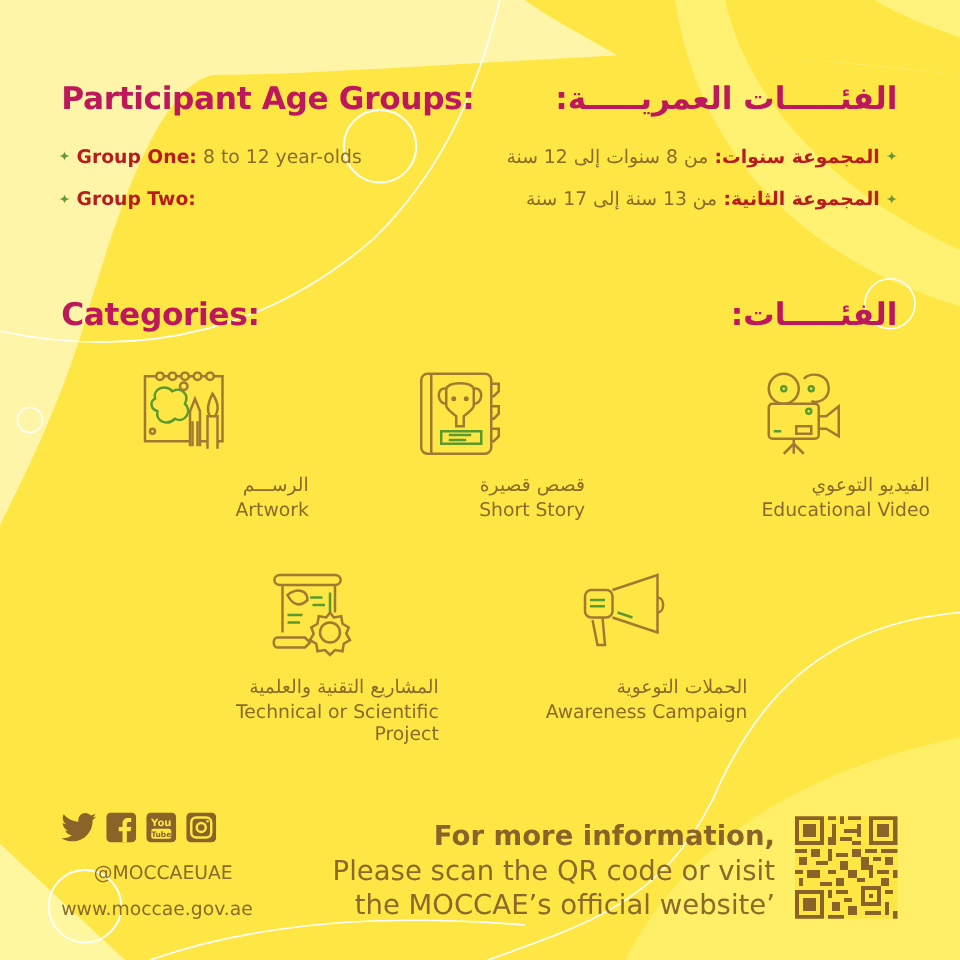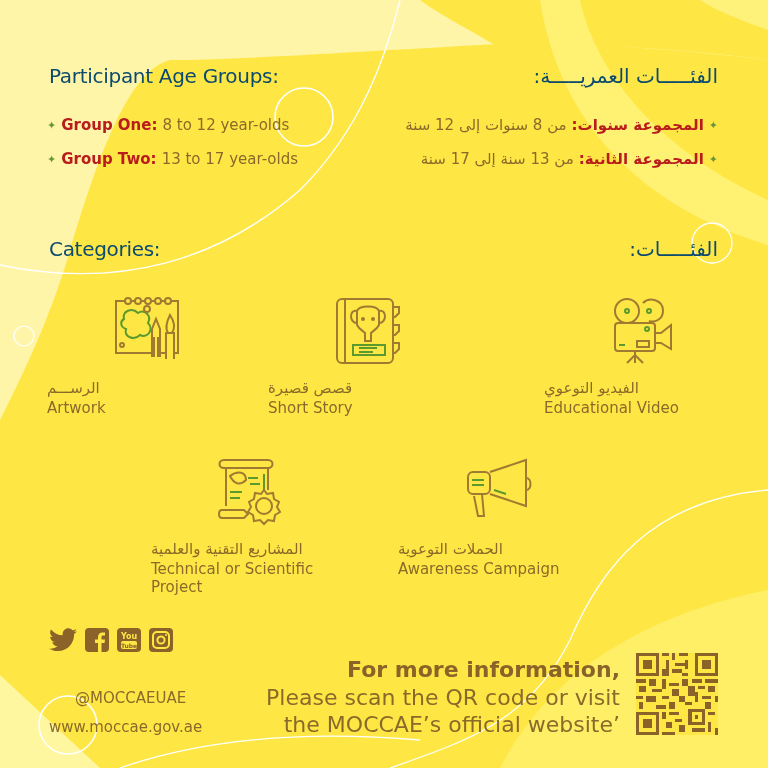--- a/index.html
+++ b/index.html
@@ -7,47 +7,47 @@
   body {
     position: relative;
     background: #fee745;
     font-family: "DejaVu Sans", sans-serif;
     color: #8a6a2a;
   }
   .bg-layer { position: absolute; inset: 0; pointer-events: none; }
   .section-title {
     position: absolute;
     font-family: "DejaVu Sans", sans-serif;
-    font-weight: normal;
-    color: #0c4a6e;
-    font-size: 20px;
+    font-weight: bold;
+    color: #be185d;
+    font-size: 25px;
     letter-spacing: -0.3px;
   }
   .rtl { direction: rtl; text-align: right; }
   .age-line {
     position: absolute;
     font-size: 15px;
     color: #8a6a2a;
     display: flex;
     align-items: center;
     gap: 5px;
     white-space: nowrap;
   }
   .age-line b { font-weight: bold; color: #b91c1c; }
   .age-line .val { font-weight: normal; color: #8a6a2a; }
   .bullet { color: #6a963a; font-size: 11px; line-height: 1; }
   .cat {
     position: absolute;
     width: 200px;
-    text-align: left;
+    text-align: right;
   }
   .cat svg { display: block; margin: 0 auto; }
   .cat .ar { direction: rtl; font-size: 15px; color: #8a6a2a; margin-top: 14px; line-height: 1.2; }
   .cat .en { font-size: 15px; color: #8a6a2a; margin-top: 2px; line-height: 1.2; }
-  .social { position: absolute; left: 49px; top: 628px; display: flex; gap: 8px; align-items: center; }
+  .social { position: absolute; left: 49px; top: 650px; display: flex; gap: 8px; align-items: center; }
   .social span { display: inline-flex; }
   .handle, .site { position: absolute; left: 49px; font-size: 15px; color: #8a6a2a; }
   .handle { top: 689px; margin-left: 26px; }
   .site { top: 718px; }
   .info { position: absolute; right: 148px; text-align: right; font-size: 22px; color: #8a6a2a; white-space: nowrap; }
   .info.bold { font-weight: bold; color: #8a6328; }
   .qr { position: absolute; left: 636px; top: 653px; width: 82px; height: 82px; }
 </style>
 </head>
 <body>
@@ -80,21 +80,20 @@
 <div class="section-title rtl" style="right:50px; top:64px;">الفئـــــات العمريـــــة:</div>
 
 <div class="age-line" style="left:47px; top:116px;">
   <span class="bullet">✦</span>
   <b>Group One:</b>
   <span class="val">8 to 12 year-olds</span>
 </div>
 <div class="age-line" style="left:47px; top:150px;">
   <span class="bullet">✦</span>
   <b>Group Two:</b>
-  <span class="val">13 to 17 year-olds</span>
 </div>
 
 <div class="age-line rtl" style="right:50px; top:116px;">
   <span class="bullet">✦</span>
   <b>المجموعة سنوات:</b>
   <span class="val">من 8 سنوات إلى 12 سنة</span>
 </div>
 <div class="age-line rtl" style="right:50px; top:150px;">
   <span class="bullet">✦</span>
   <b>المجموعة الثانية:</b>

